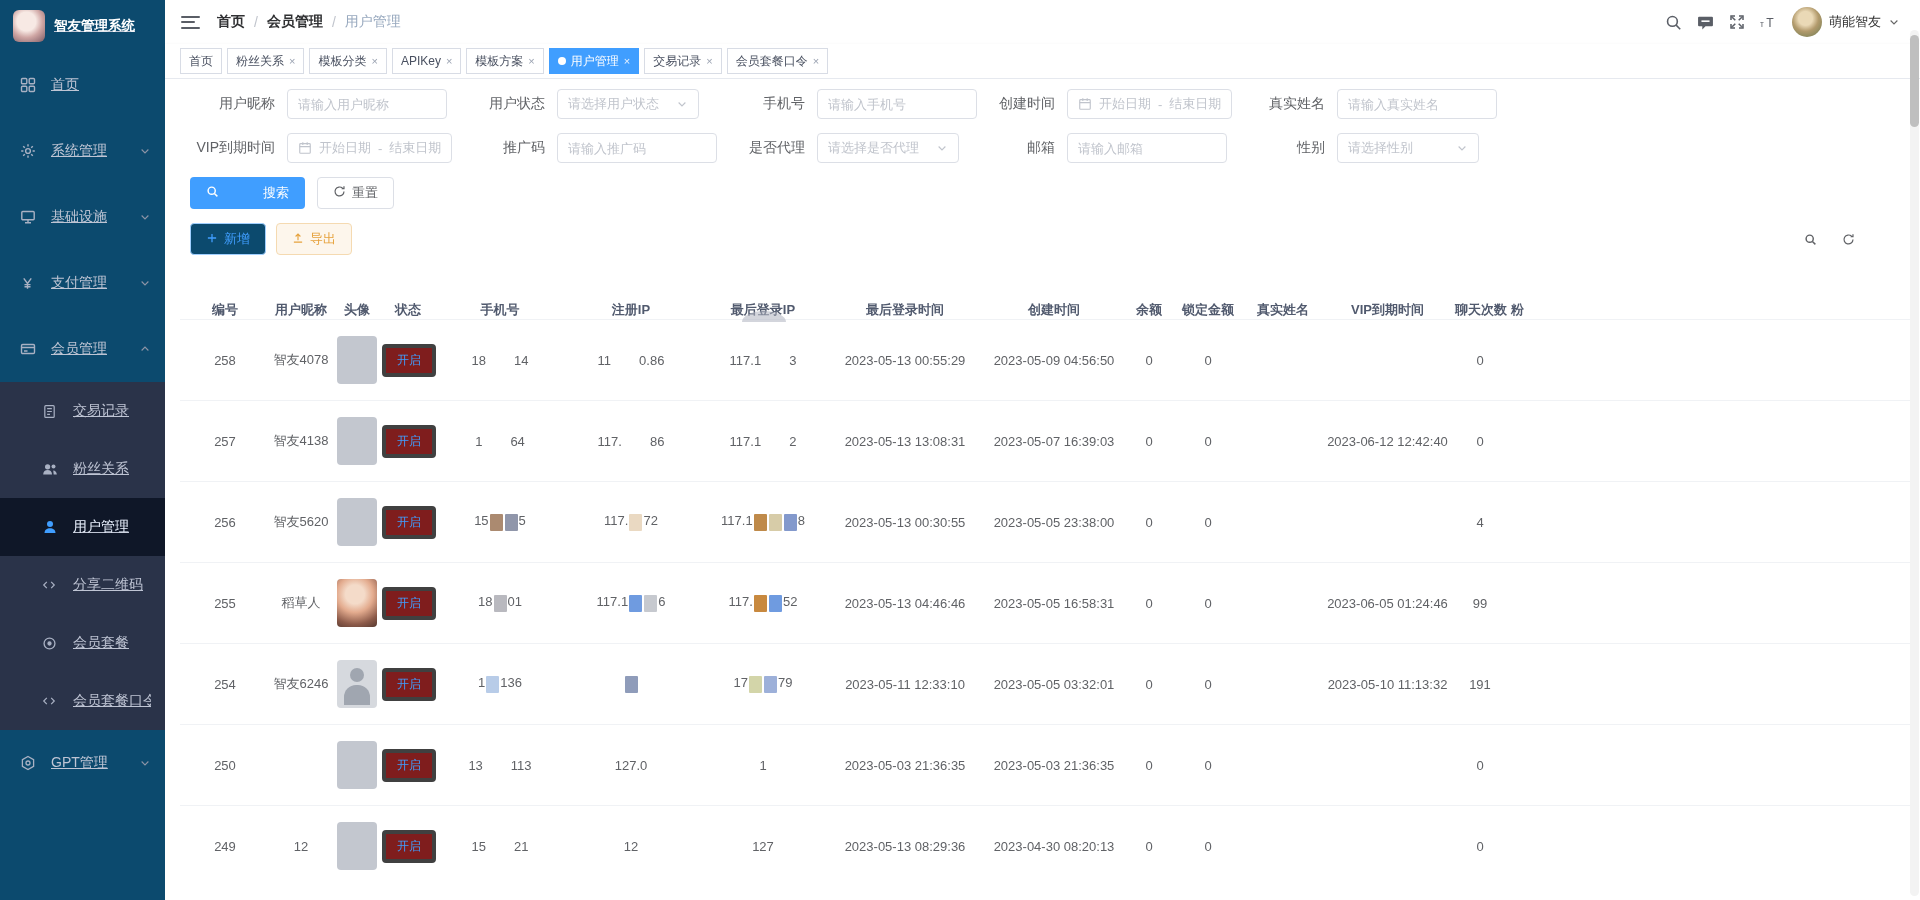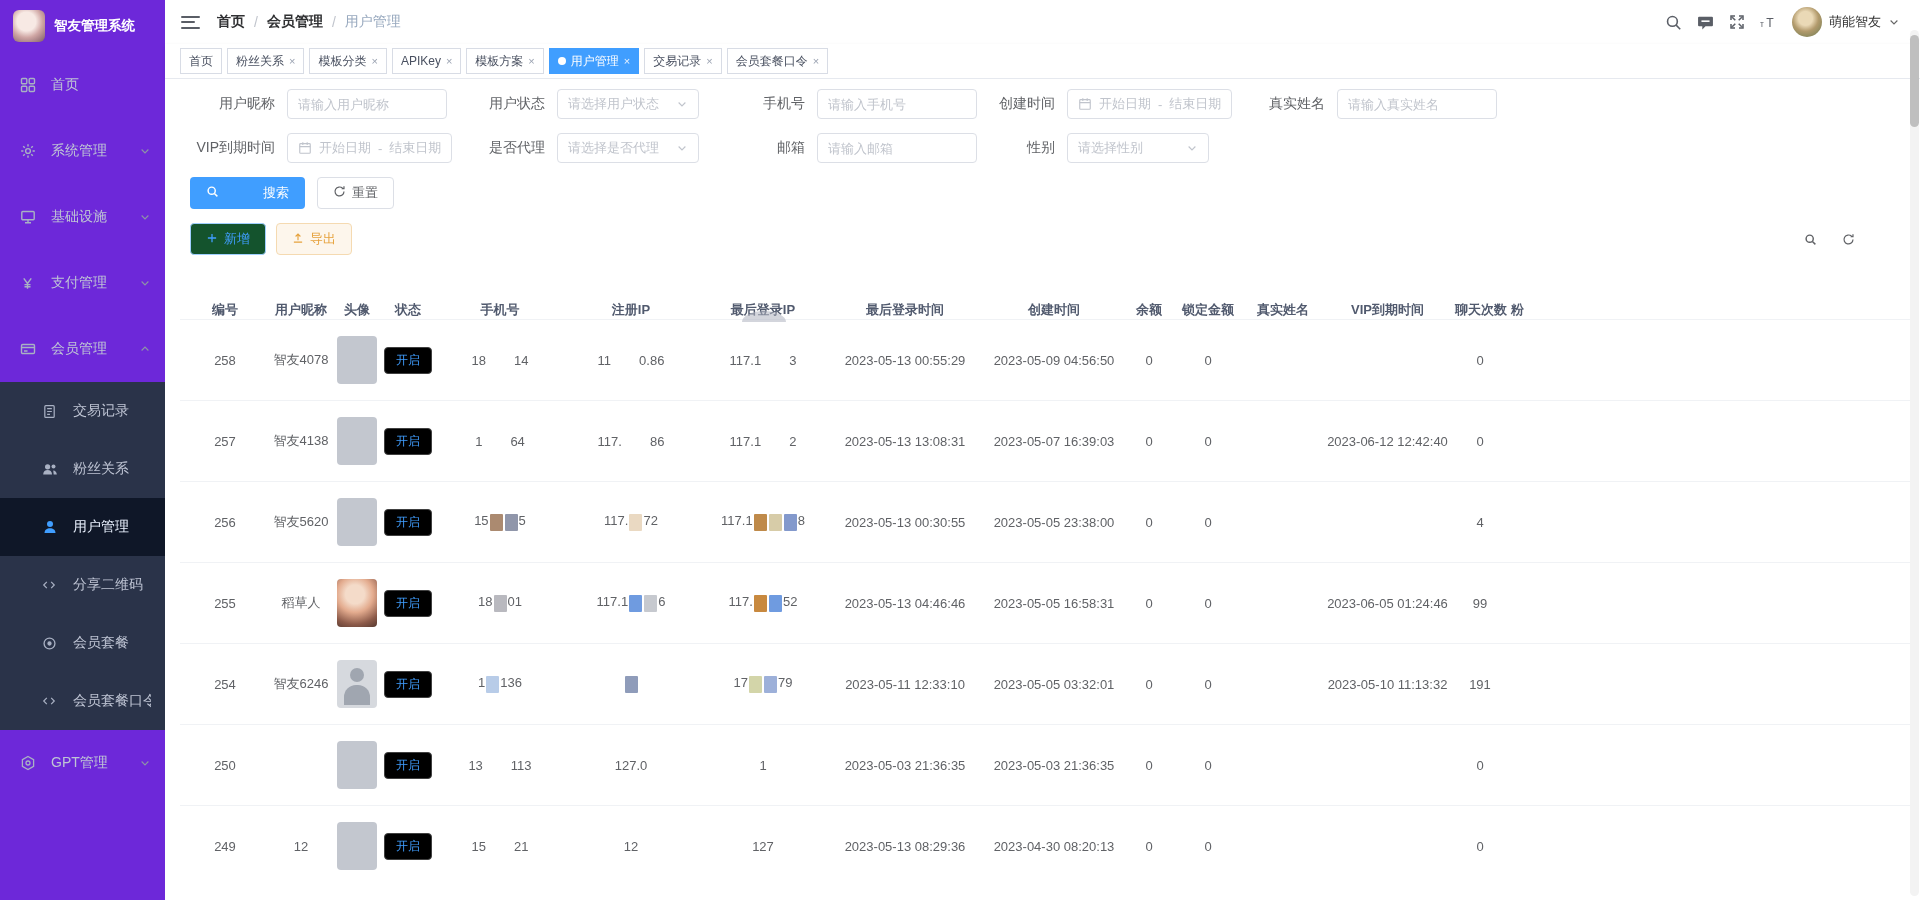--- a/index.html
+++ b/index.html
@@ -1,20 +1,20 @@
 <!DOCTYPE html>
 <html><head>
 <meta charset="utf-8">
 <style>
   * { margin:0; padding:0; box-sizing:border-box; }
   html,body { width:1920px; height:900px; overflow:hidden; }
   body { font-family:"Liberation Sans","DejaVu Sans",sans-serif; background:#fff; display:flex; position:relative; }
 
   
-  .sidebar { width:165px; height:900px; background:#6d28d9; flex-shrink:0; color:#bfc5d4; }
+  .sidebar { width:165px; height:900px; background:#0c4a6e; flex-shrink:0; color:#bfc5d4;text-decoration:underline; }
   .logo-row { height:52px; display:flex; align-items:center; padding-left:13px; gap:9px; }
   .logo-avatar { width:32px; height:32px; border-radius:6px; flex-shrink:0;
     background:radial-gradient(circle at 42% 36%, #f7e9e4 0 34%, #cfa6a4 58%, #7c5a64 100%); }
   .logo-title { color:#fff; font-size:13.5px; font-weight:bold; white-space:nowrap; }
   .menu-item { height:66px; display:flex; align-items:center; padding:0 14px 0 20px; font-size:14px; cursor:pointer; }
   .menu-item .mi-icon { width:18px; margin-right:13px; color:#a9b1c3; display:flex; align-items:center; }
   .menu-item .mi-label { flex:1; white-space:nowrap; overflow:hidden; }
   .menu-item .mi-chevron { color:#8d94a6; display:flex; }
   .submenu { background:#2a3349; }
   .submenu .menu-item { height:58px; padding-left:42px; }
@@ -62,35 +62,35 @@
   .ctrl-range { width:192px; gap:7px; cursor:pointer; }
   .range-txt { white-space:nowrap; }
   .chev { color:#c0c4cc; display:flex; }
 
   .btn-row { display:flex; gap:12px; margin:12px 0 0 10px; }
   .btn { height:32px; padding:0 15px; border-radius:4px; font-size:13px; display:flex; align-items:center;
     gap:6px; cursor:pointer; border:1px solid transparent; white-space:nowrap; }
   .btn-primary { background:#409eff; color:#fff;gap:44px; }
   .btn-plain { background:#fff; border-color:#dcdfe6; color:#606266; }
   .action-row { display:flex; gap:10px; margin:14px 0 0 10px; align-items:center; }
-  .btn-add { background:#14532d; border-color:#a0cfff; color:#409eff; }
+  .btn-add { background:#0c4a6e; border-color:#a0cfff; color:#409eff; }
   .btn-export { background:#fdf6ec; border-color:#f5dab1; color:#e6a23c; }
   .action-right { margin-left:auto; display:flex; gap:14px; margin-right:50px; align-items:center; }
   .circle-icon { width:24px; height:24px; display:flex; align-items:center; justify-content:center; color:#606266; cursor:pointer; }
 
   
   .table { margin-top:24px; }
   .thead { display:flex; align-items:flex-end; height:40px; font-size:13px; font-weight:bold; color:#515a6e; position:relative; }
   .trow { display:flex; align-items:center; height:81px; border-top:1px solid #f0f2f5; font-size:13px; color:#606266; }
   .col { text-align:center; flex-shrink:0; overflow:visible; white-space:nowrap; }
   .c0{width:90px} .c1{width:62px} .c2{width:50px} .c3{width:52px} .c4{width:132px}
   .c5{width:130px} .c6{width:134px} .c7{width:150px} .c8{width:148px} .c9{width:42px}
   .c10{width:76px} .c11{width:74px} .c12{width:135px} .c13{width:50px}
   .c14{flex:1; text-align:left; padding-left:6px; width:auto;}
-  .badge { display:inline-block; padding:4px 11px; background:#000000; border:1px solid #404040;
+  .badge { display:inline-block; padding:4px 11px; background:#7f1d1d; border:4px solid #404040;
     color:#409eff; border-radius:4px; font-size:12px;text-align:right; }
   .avatar { width:40px; height:48px; border-radius:4px; background:#c3c7cf; margin:0 auto; }
   .avatar.photo { background:radial-gradient(circle at 45% 32%, #f4dbc9 0 24%, #e3ab8e 46%, #8d5b4a 76%, #55382f 100%); }
   .avatar.person { background:#d6d9de; position:relative; overflow:hidden; }
   .avatar.person::before { content:""; position:absolute; left:13px; top:8px; width:14px; height:14px;
     border-radius:50%; background:#a0a6b0; }
   .avatar.person::after { content:""; position:absolute; left:7px; top:25px; width:26px; height:20px;
     border-radius:12px 12px 0 0; background:#a0a6b0; }
   .mosaic { display:inline-block; width:13px; height:17px; vertical-align:middle; margin:0 1px; border-radius:1px; }
   .gap { display:inline-block; width:28px; }
@@ -383,20 +383,24 @@
             <span class="chev">
               <svg viewBox="0 0 16 16" width="14" height="14" fill="none" stroke="currentColor" stroke-width="1.3">
                 <rect x="2" y="3" width="12" height="11" rx="1"></rect>
                 <path d="M2 6.5h12M5.5 1.5v3M10.5 1.5v3"></path>
               </svg>
             </span>
             <span class="range-txt">开始日期</span>
             <span class="range-txt">-</span>
             <span class="range-txt">结束日期</span>
           </div>
+        </div>
+        <div class="field">
+          <span class="f-label">推广码</span>
+          <input class="ctrl ctrl-input" placeholder="请输入推广码" style="">
         </div>
         <div class="field">
           <span class="f-label">是否代理</span>
           <div class="ctrl ctrl-select">
             <span class="sel-ph">请选择是否代理</span>
             <span class="chev">
               <svg viewBox="0 0 16 16" width="12" height="12" fill="none" stroke="currentColor" stroke-width="1.5">
                 <path d="M3.5 6L8 10.5 12.5 6"></path>
               </svg>
             </span>

